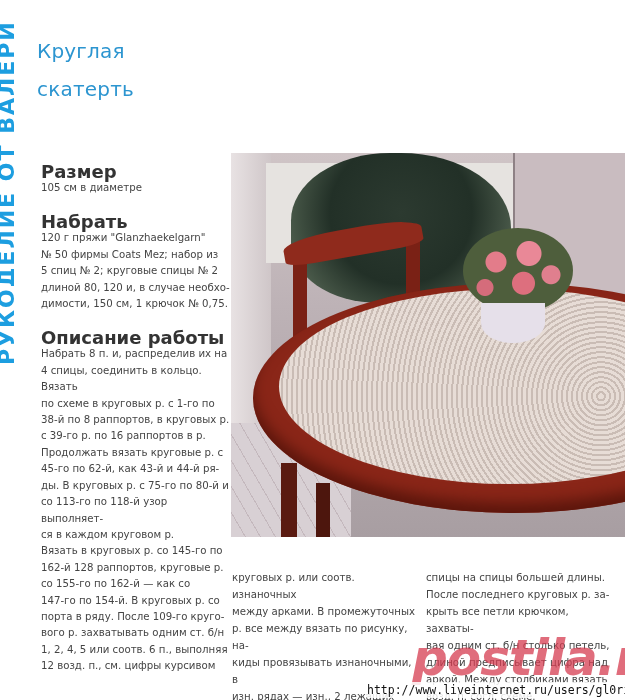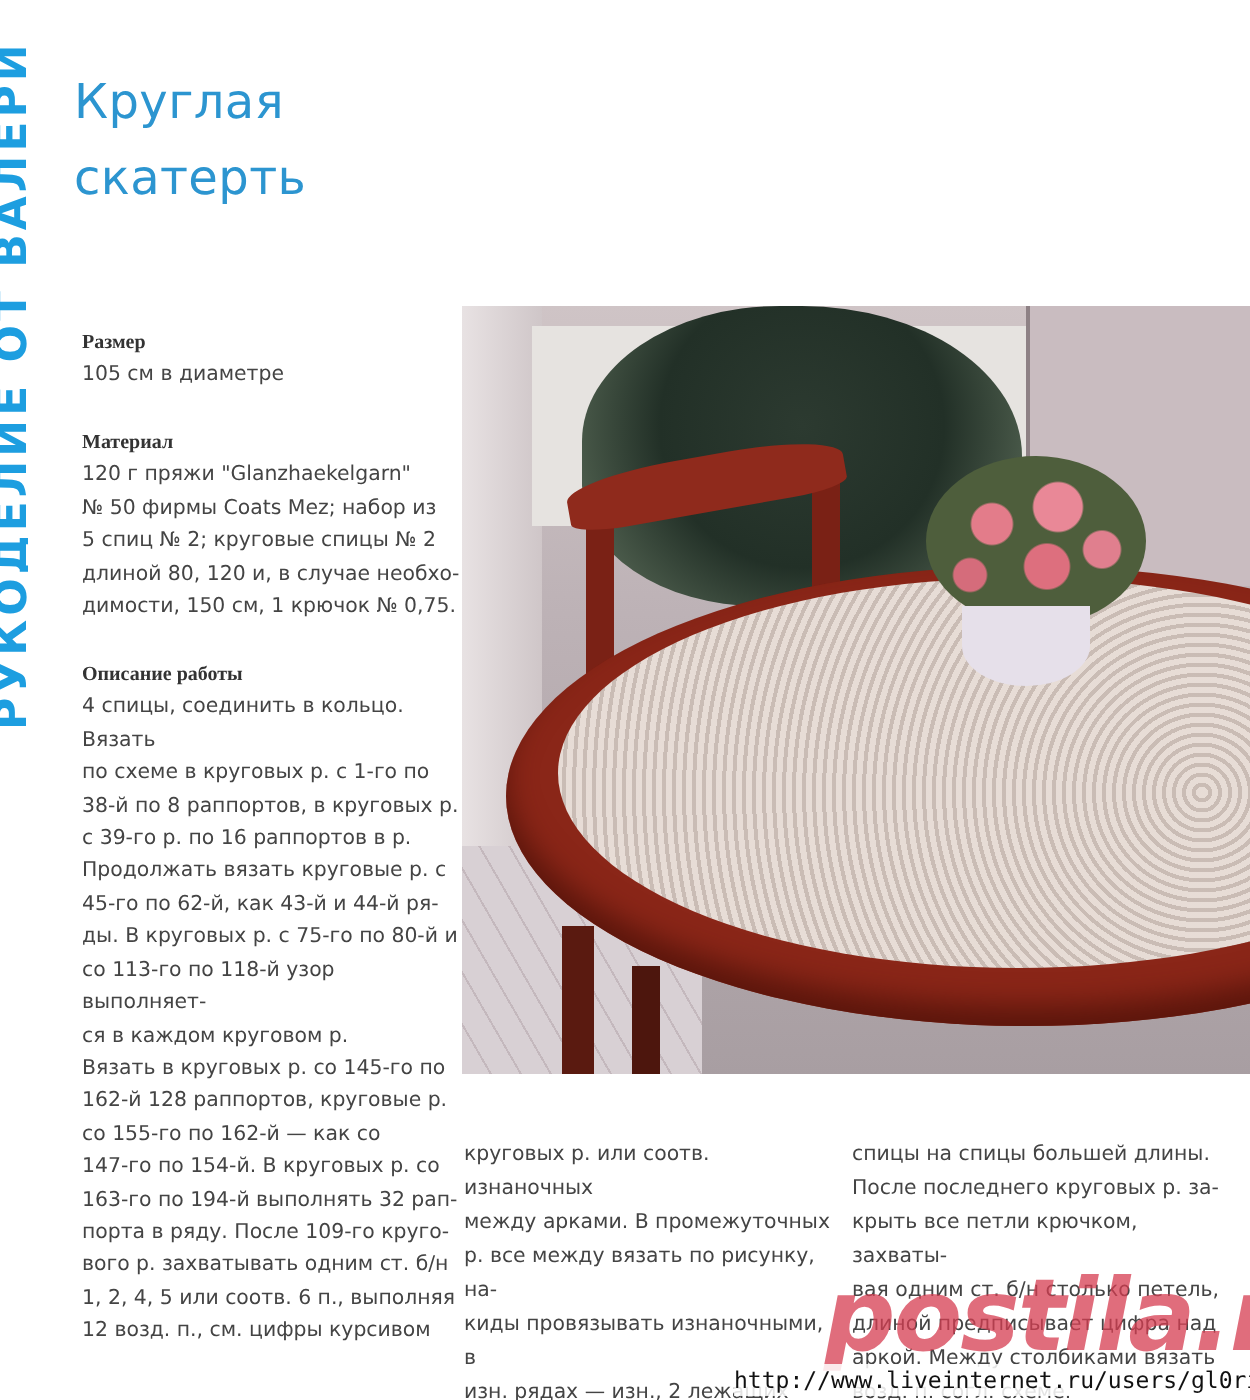--- a/index.html
+++ b/index.html
@@ -16,29 +16,29 @@
   .side-strip span {
     position: absolute; left: 0; top: 0;
     writing-mode: vertical-rl; transform: rotate(180deg);
     font-family: "DejaVu Sans", sans-serif; font-weight: bold;
     font-size: 22px; letter-spacing: 2px; color: #1d9ee0;
     white-space: nowrap; height: 640px; text-align: right;
   }
   .title {
     position: absolute; left: 37px; top: 32px;
     font-family: "DejaVu Sans", sans-serif;
-    font-size: 24px; line-height: 38px; color: #2c95d0; font-weight: normal;
+    font-size: 20px; line-height: 38px; color: #2c95d0; font-weight: normal;
   }
   .title div { letter-spacing: 0.2px; }
   .left-col {
     position: absolute; left: 41px; top: 163px; width: 190px;
     font-size: 10.2px; line-height: 16.4px; color: #444;
   }
   .left-col h3 {
-    margin: 0; font-size: 10px; line-height: 17px; font-weight: bold; color: #333; font-family: Liberation Serif, serif;
+    margin: 0; font-size: 18px; line-height: 17px; font-weight: bold; color: #333;
   }
   .left-col p { margin: 0; }
   .gap-1 { height: 17px; }
   .gap-2 { height: 17px; }
   .photo {
     position: absolute; left: 231px; top: 153px; width: 394px; height: 384px;
     overflow: hidden;
     background: linear-gradient(180deg, #cfc4c6 0%, #bdb2b6 40%, #a89ea2 100%);
   }
   .photo .curtain { position: absolute; left: 0; top: 0; width: 40px; height: 300px; background: linear-gradient(90deg,#e8e2e3,#cfc6c8); }
@@ -94,43 +94,43 @@
 <div class="title">
   <div>Круглая</div>
   <div>скатерть</div>
 </div>
 
 <div class="left-col">
   <h3>Размер</h3>
   <p>105 см в диаметре</p>
   <div class="gap-1"></div>
 
-  <h3>Материал</h3>
+  <h3>Набрать</h3>
   <p>120 г пряжи "Glanzhaekelgarn"</p>
   <p>№ 50 фирмы Coats Mez; набор из</p>
   <p>5 спиц № 2; круговые спицы № 2</p>
   <p>длиной 80, 120 и, в случае необхо-</p>
   <p>димости, 150 см, 1 крючок № 0,75.</p>
   <div class="gap-2"></div>
 
   <h3>Описание работы</h3>
+  <p>Набрать 8 п. и, распределив их на</p>
   <p>4 спицы, соединить в кольцо. Вязать</p>
   <p>по схеме в круговых р. с 1-го по</p>
   <p>38-й по 8 раппортов, в круговых р.</p>
   <p>с 39-го р. по 16 раппортов в р.</p>
   <p>Продолжать вязать круговые р. с</p>
   <p>45-го по 62-й, как 43-й и 44-й ря-</p>
   <p>ды. В круговых р. с 75-го по 80-й и</p>
   <p>со 113-го по 118-й узор выполняет-</p>
   <p>ся в каждом круговом р.</p>
   <p>Вязать в круговых р. со 145-го по</p>
   <p>162-й 128 раппортов, круговые р.</p>
   <p>со 155-го по 162-й — как со</p>
   <p>147-го по 154-й. В круговых р. со</p>
-  <p>163-го по 194-й выполнять 32 рап-</p>
   <p>порта в ряду. После 109-го круго-</p>
   <p>вого р. захватывать одним ст. б/н</p>
   <p>1, 2, 4, 5 или соотв. 6 п., выполняя</p>
   <p>12 возд. п., см. цифры курсивом</p>
 </div>
 
 <div class="photo" title="Круглая вязаная скатерть на деревянном столе с букетом роз">
   <div class="curtain"></div>
   <div class="window"></div>
   <div class="wall-right"></div>

